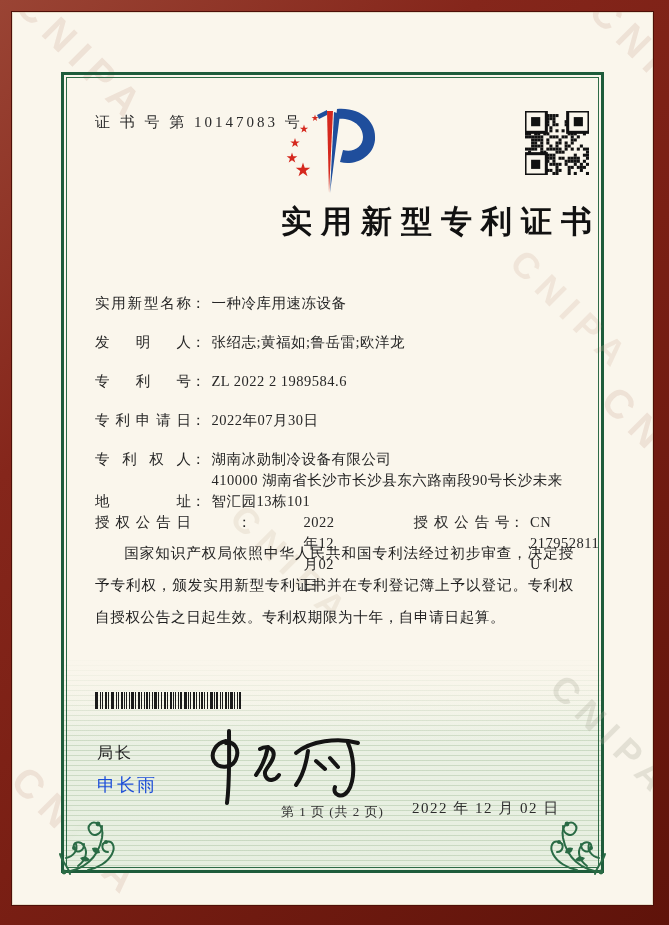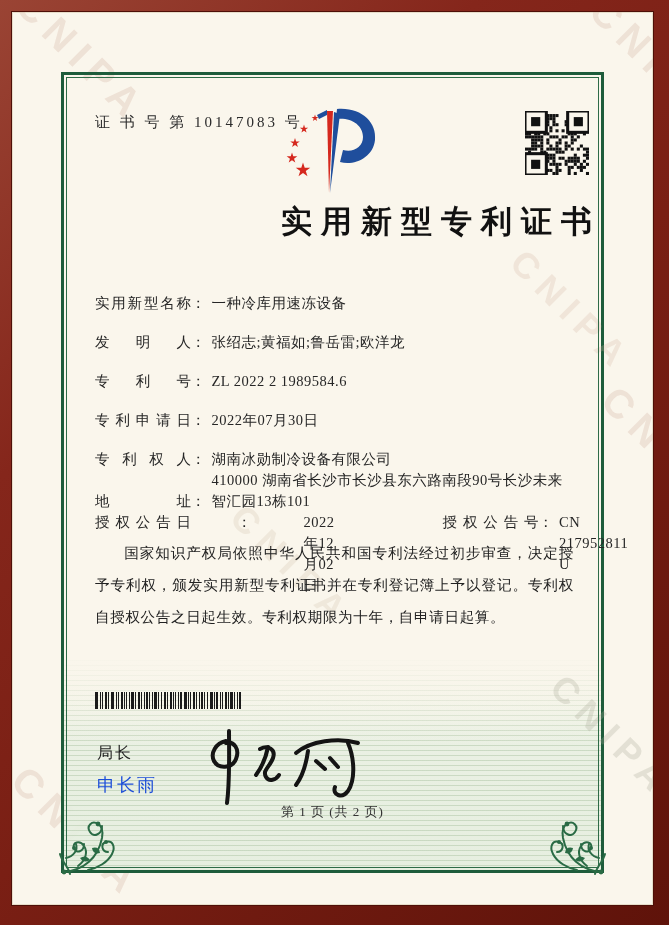--- a/index.html
+++ b/index.html
@@ -26,21 +26,21 @@
   .logo{position:absolute;left:50%;top:30px;transform:translateX(-50%);width:104px;height:94px;}
   .title{position:absolute;left:0;right:0;top:126px;text-align:right;font-size:31px;font-weight:bold;
          letter-spacing:9px;color:#111;}
   .fields{position:absolute;left:31px;top:200px;right:30px;font-size:14.5px;color:#262626;}
   .frow{display:flex;min-height:39px;align-items:flex-end;line-height:21px;}
   .flabel{display:inline-block;width:96px;text-align:justify;text-align-last:justify;flex:none;}
   .fcolon{flex:none;}
   .fvalue{margin-left:6px;letter-spacing:0.5px;}
   .addr-value{width:404px;}
   .grant-row{display:flex;min-height:39px;line-height:21px;gap:46px;}
-  .grant-pair2{margin-left:62px;display:flex;}
+  .grant-pair2{margin-left:33px;display:flex;}
   .paras{position:absolute;left:31px;top:462px;width:479px;font-size:14.6px;line-height:32px;
          text-align:justify;color:#222;letter-spacing:0.6px;}
   .paras p{margin:0;text-indent:2em;}
   .barcode{position:absolute;left:31px;top:617px;width:178px;height:17px;}
   .sig-title{position:absolute;left:33px;top:668px;font-family:"Liberation Sans",sans-serif;
          font-size:16px;font-weight:normal;color:#1c1c1c;letter-spacing:2px;}
   .sig-name{position:absolute;left:33px;top:698px;font-family:"Liberation Sans",sans-serif;
          font-size:18px;font-weight:normal;color:#1d4ed8;letter-spacing:2px;}
   .sig-script{position:absolute;left:132px;top:650px;width:180px;height:86px;}
   .issue-date{position:absolute;left:348px;top:724px;font-size:15px;letter-spacing:1.5px;color:#2b2b2b;}
@@ -387,18 +387,19 @@
             <path d="M72,22 C70,32 66,42 60,50"></path>
             <path d="M64,24 C72,20 80,24 77,33 C74,42 66,45 70,52 C73,57 80,55 83,50"></path>
             <path d="M100,28 C114,16 142,12 162,18"></path>
             <path d="M112,26 C110,40 106,52 100,60"></path>
             <path d="M152,18 C158,32 160,54 152,66 C146,74 136,70 139,62"></path>
             <path d="M120,36 l9,8"></path>
             <path d="M134,33 l8,9"></path>
           </g>
         </svg>
 
+        <div class="issue-date">2022 年 12 月 02 日</div>
         <div class="page-info">第 1 页 (共 2 页)</div>
       </div>
     </div>
 
   </div>
 </div>
 
 </body></html>

